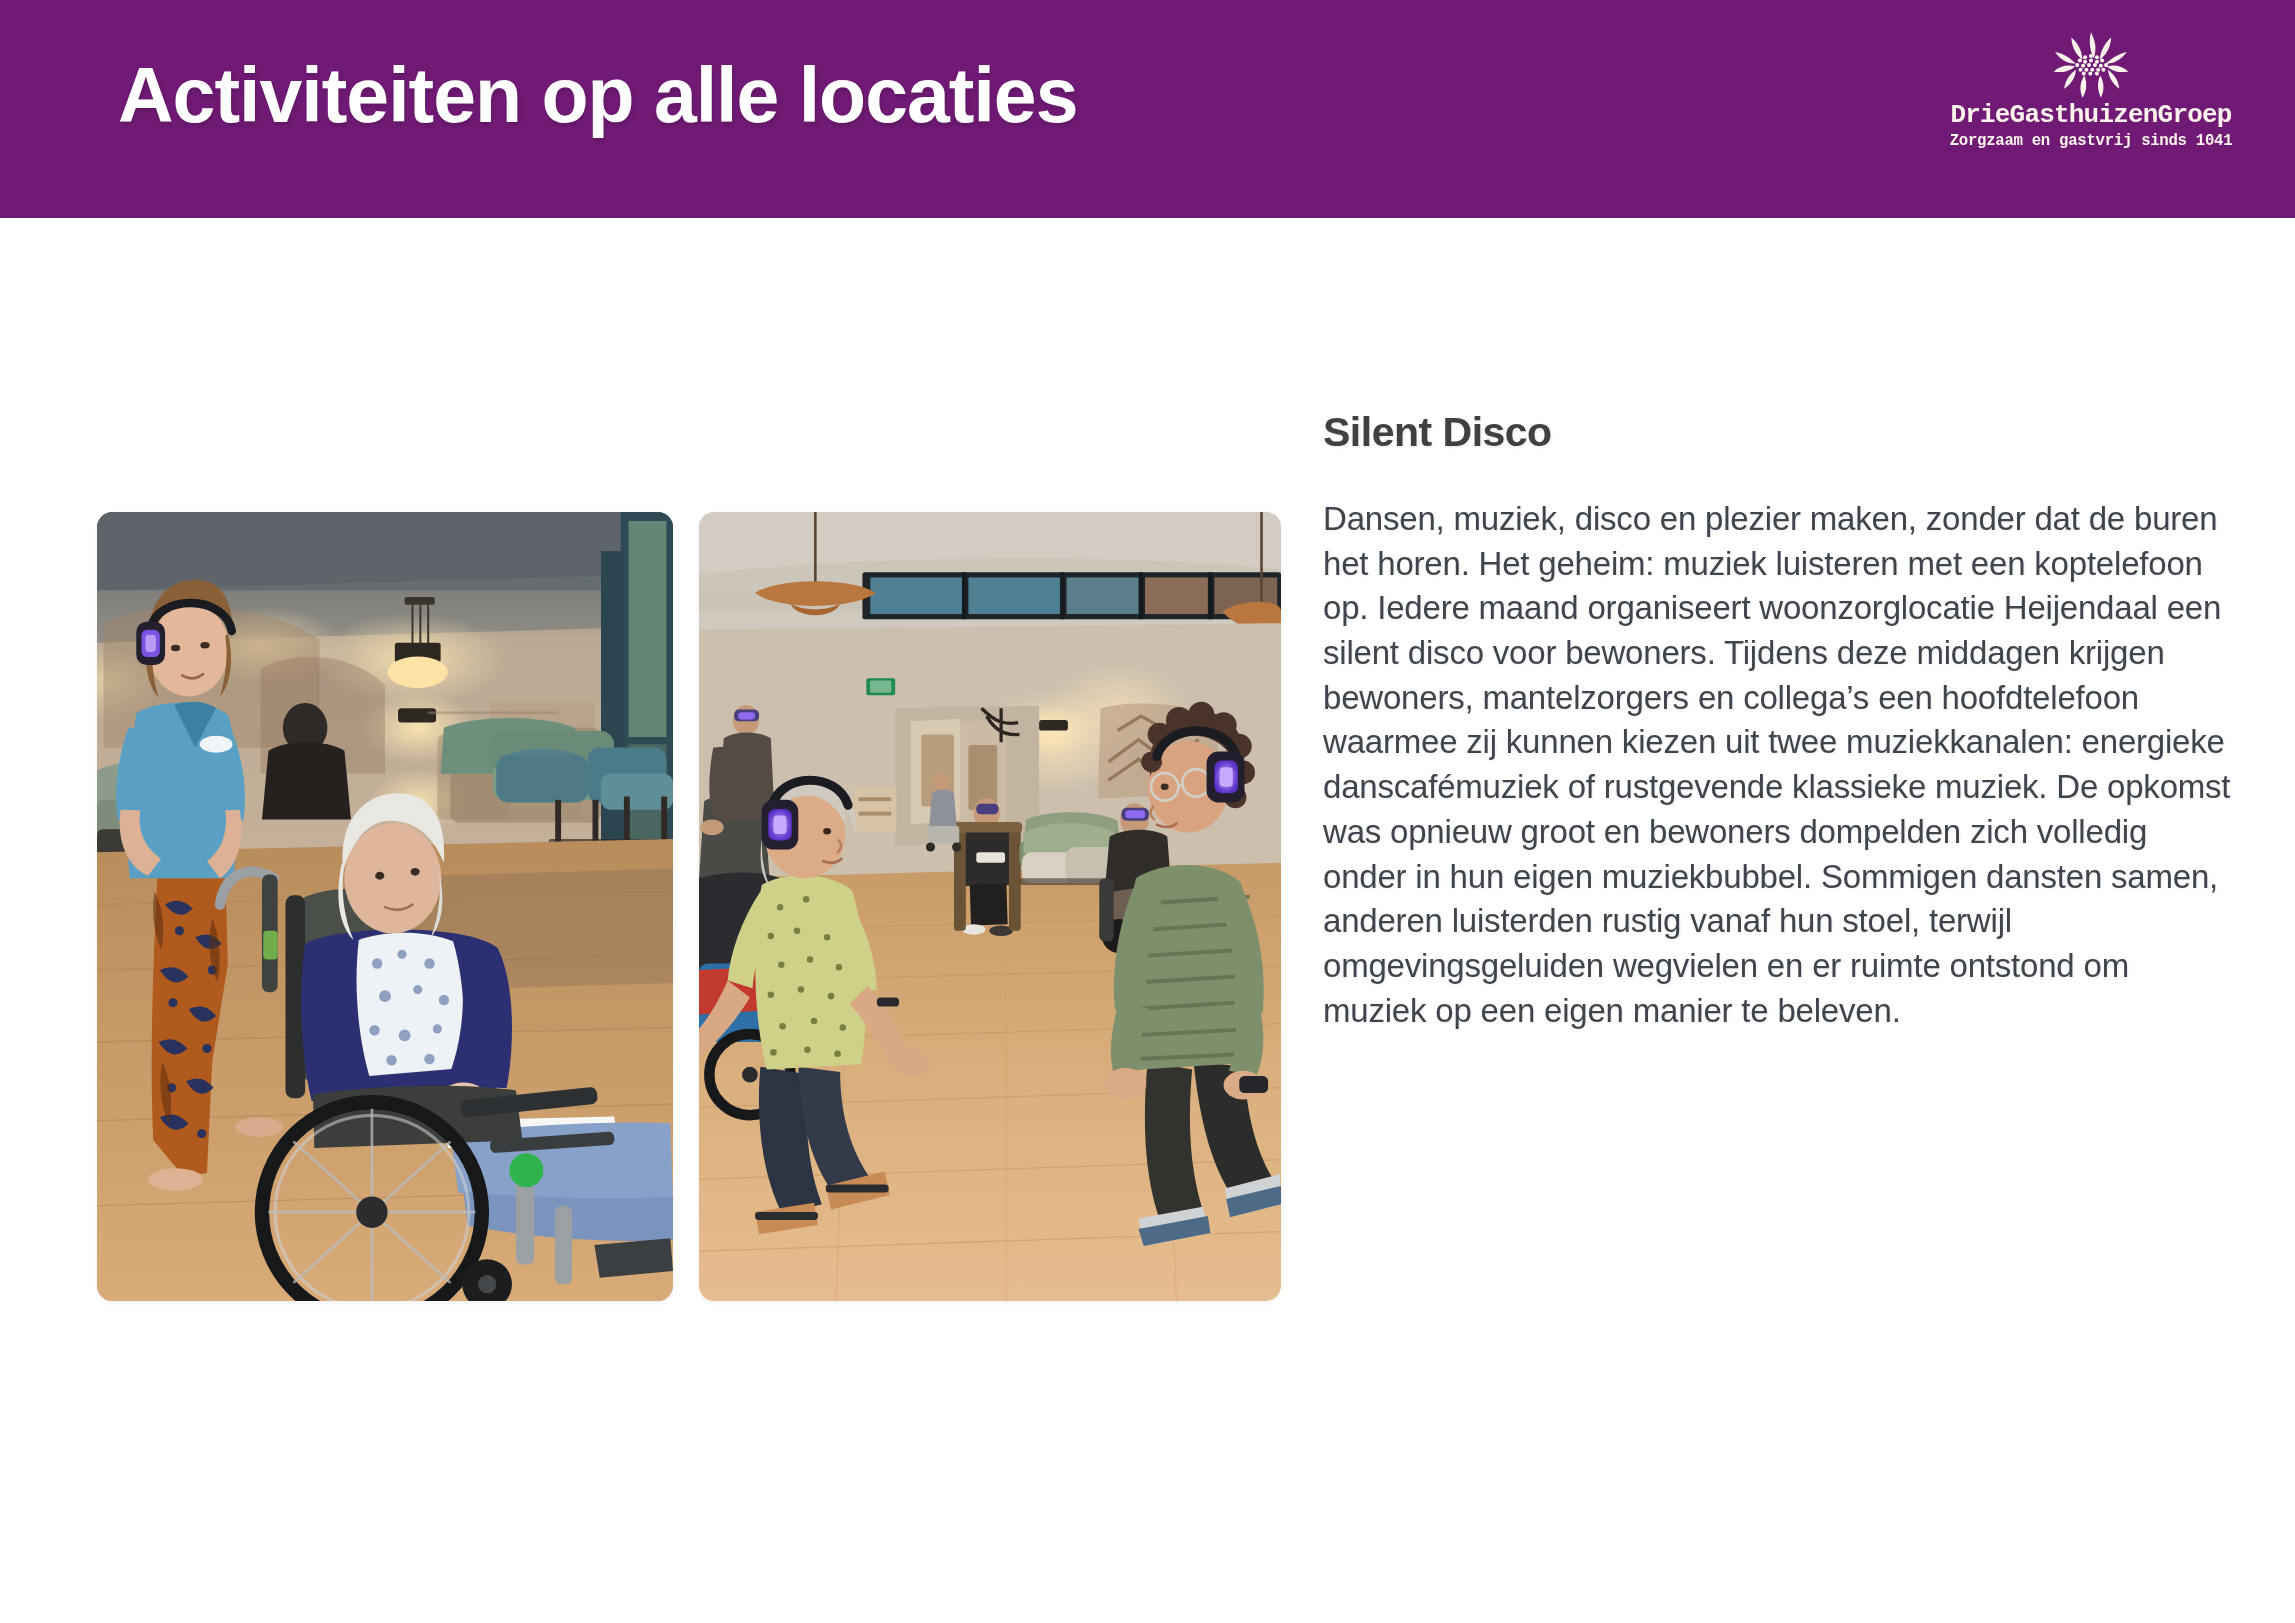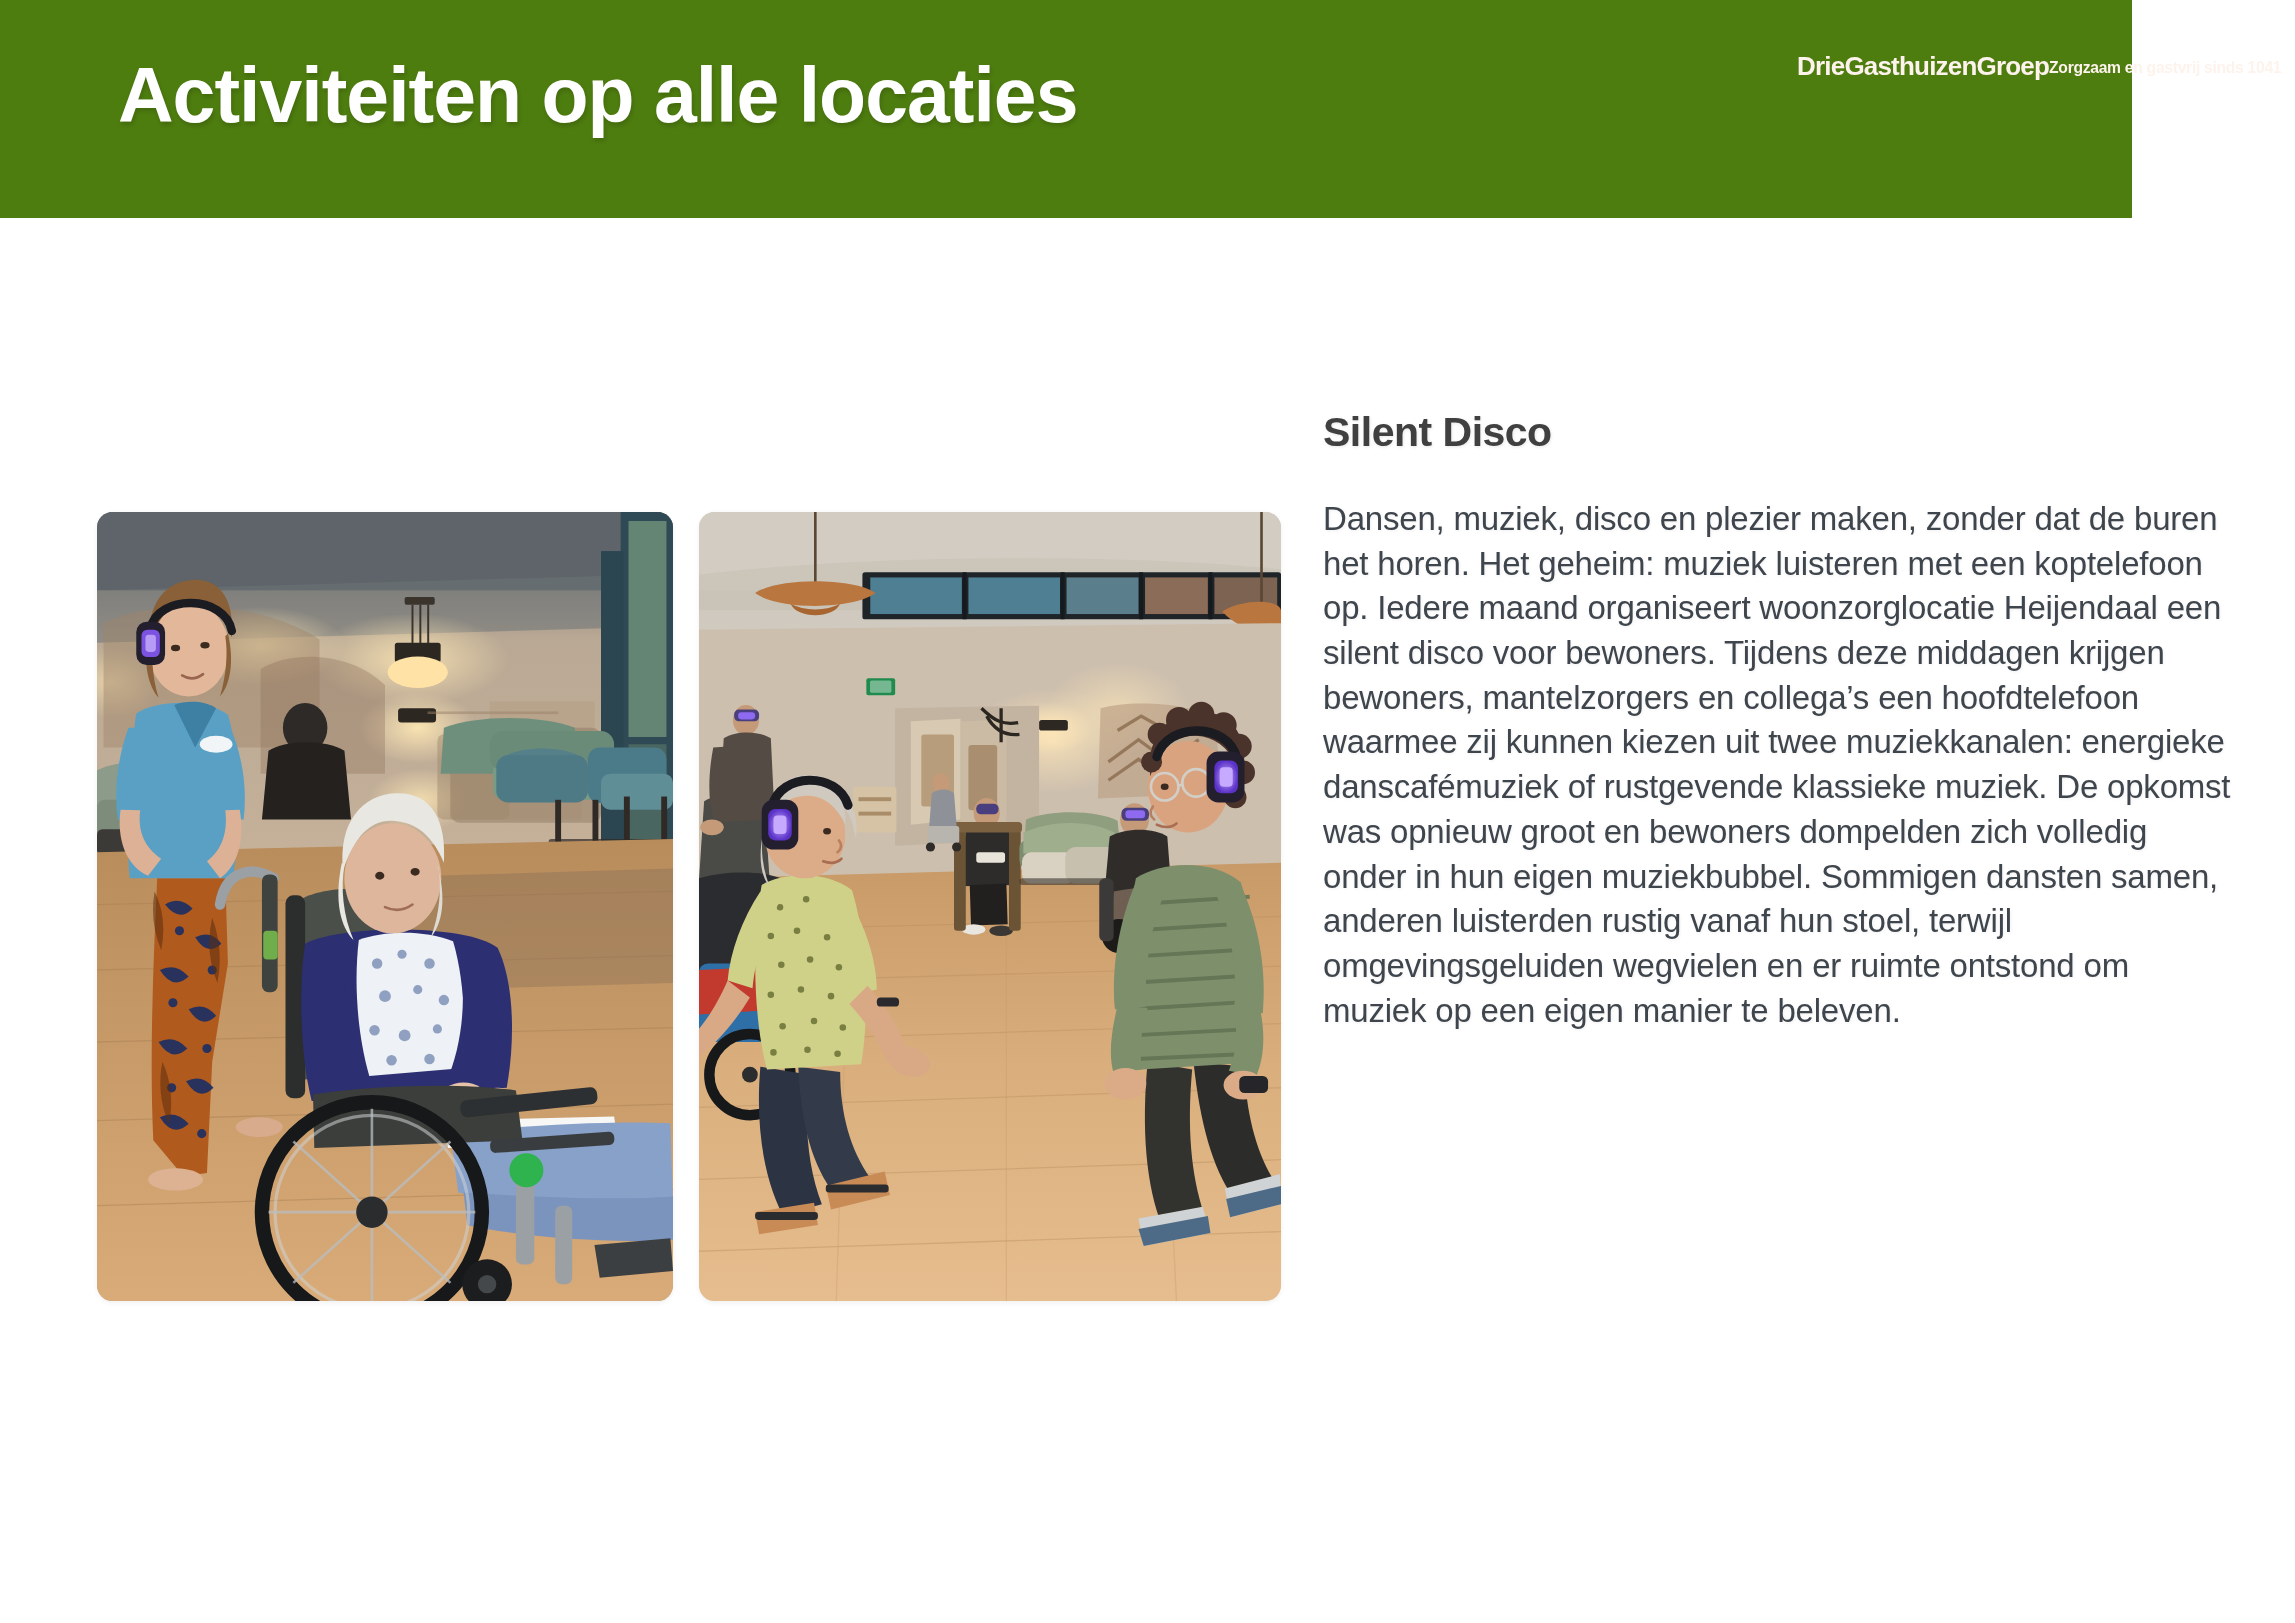--- a/index.html
+++ b/index.html
@@ -14,23 +14,23 @@
     position: relative;
     overflow: hidden;
     font-family: "Liberation Sans", sans-serif;
     -webkit-font-smoothing: antialiased;
   }
 
   
   .header-band {
     position: absolute;
     left: 0; top: 0;
-    width: 2132px;
+    width: 2295px;
     height: 218px;
-    background: #4d7c0f;
+    background: #701a75;
   }
   .header-title {
     position: absolute;
     left: 118px;
     top: 55px;
     font-size: 77px;
     line-height: 1.06;
     font-weight: 700;
     color: #ffffff;
     letter-spacing: -1px;
@@ -38,22 +38,23 @@
     text-shadow: 1.3px 2.6px 4.6px rgba(0,0,0,0.14);
   }
 
   
   .logo {
     position: absolute;
     right: 73px;
     top: 31px;
     width: 262px;
     display: flex;
-    flex-direction: row;
+    flex-direction: column;
     align-items: center;
+    font-family: Liberation Mono, monospace;
   }
   .logo-mark {
     width: 80px;
     height: 68px;
     display: block;
     margin-bottom: 2.6px;
   }
   .logo-name {
     color: #fdf3ec;
     font-size: 26px;

